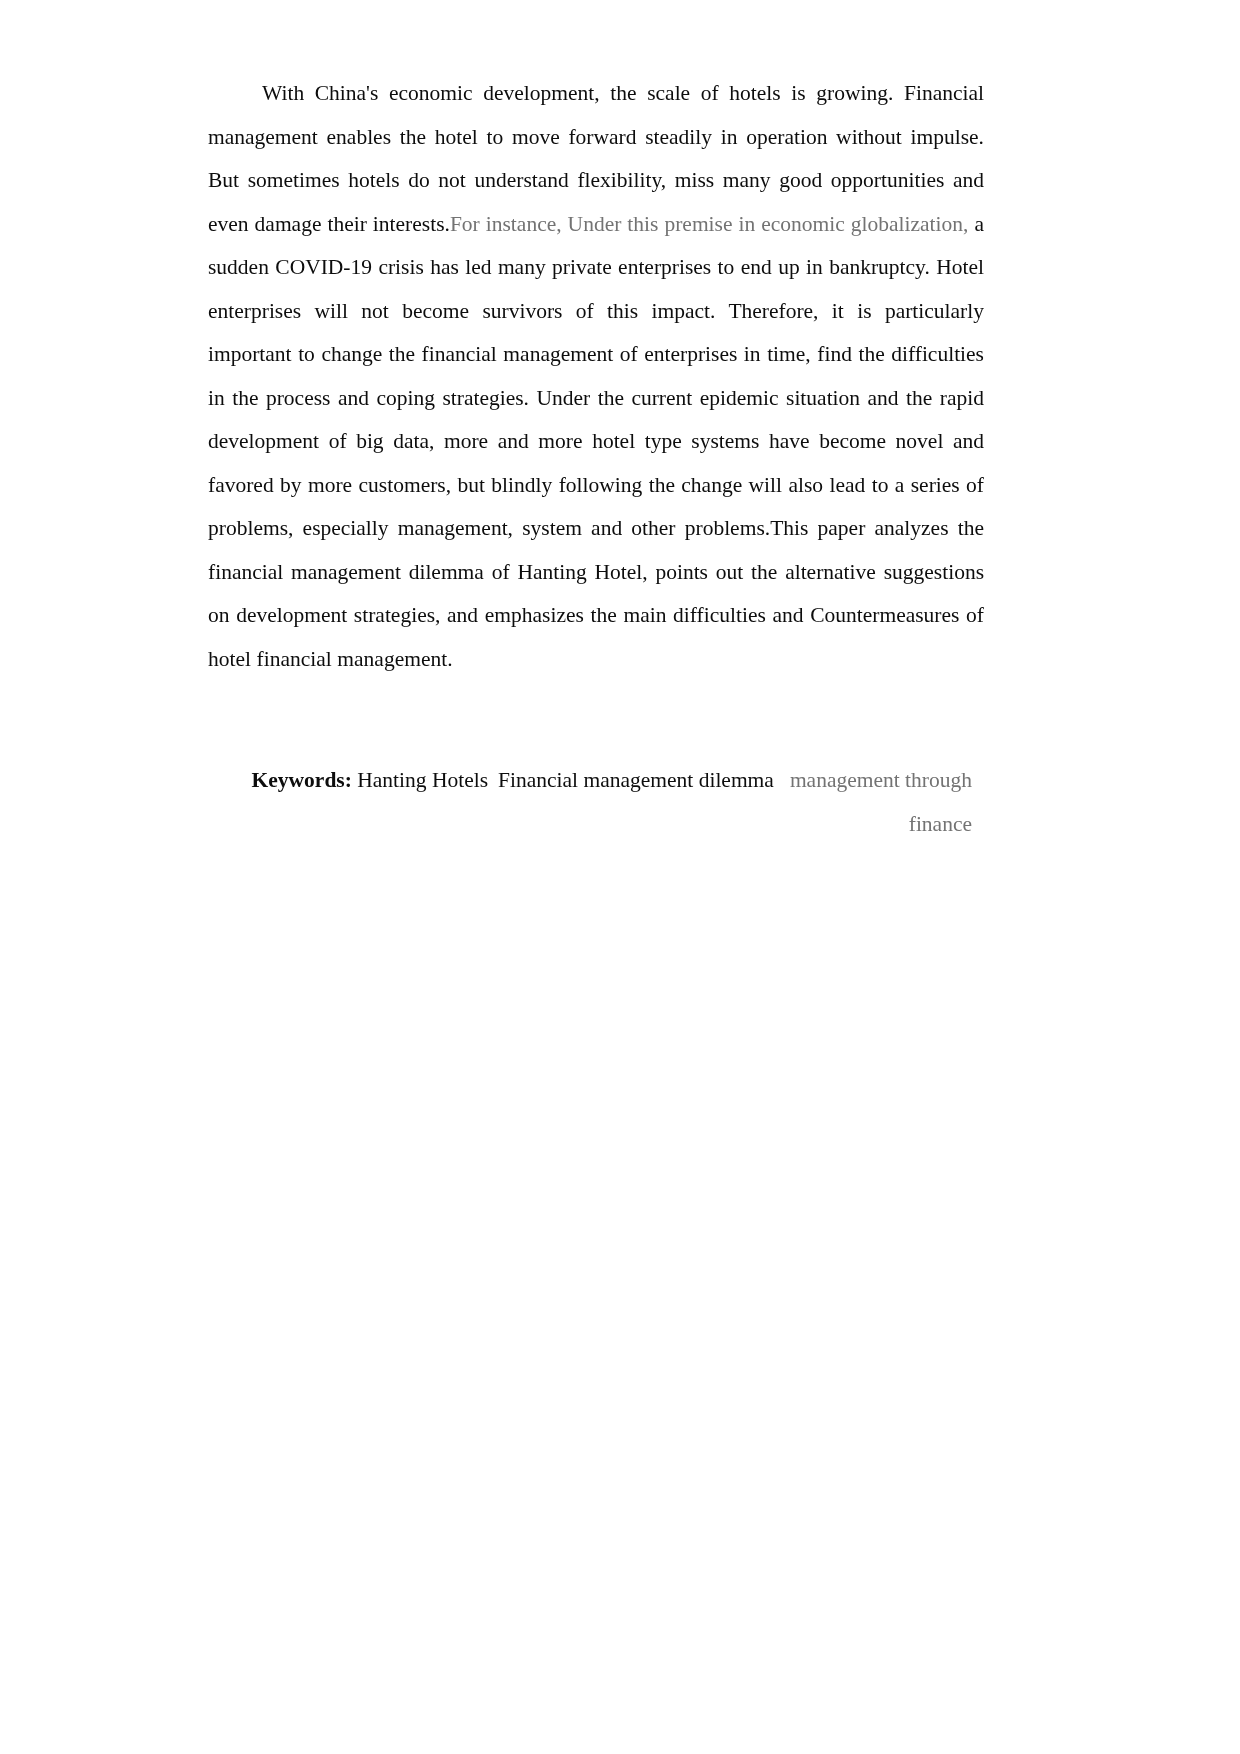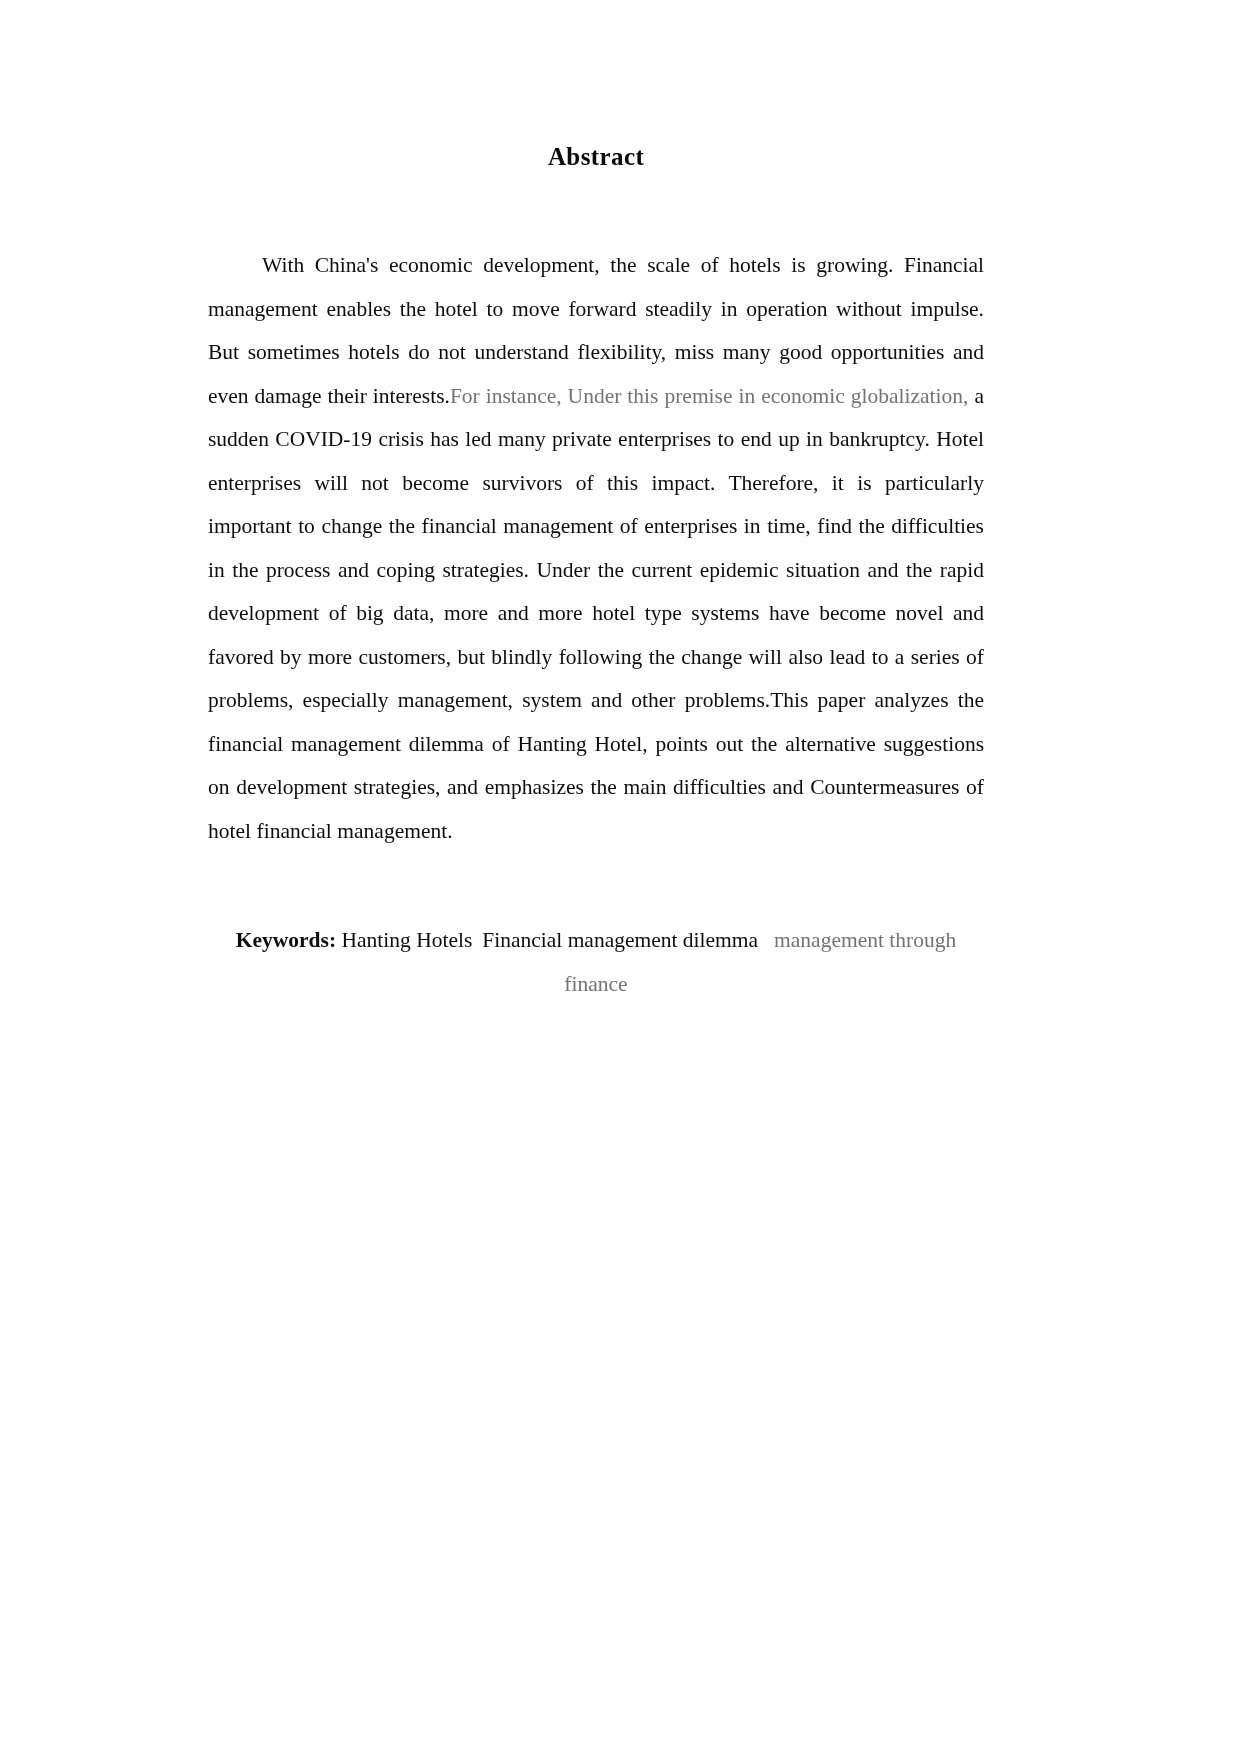--- a/index.html
+++ b/index.html
@@ -46,45 +46,44 @@
     text-justify: inter-word;
     text-indent: 54px;
     color: #0d0d0d;
     word-spacing: 0.2px;
   }
   .abstract-body .grey,
   .keywords .grey {
     color: #737373;
   }
   .keywords {
-    margin: 0;
+    margin: 12px;
     padding-top: 66px;
     font-size: 21.5px;
     line-height: 43.5px;
-    text-align: center;
+    text-align: right;
     color: #0d0d0d;
   }
   .keywords .kw-label {
     font-weight: bold;
   }
   .kw-gap {
     display: inline-block;
     width: 10px;
   }
   .kw-gap-wide {
     display: inline-block;
     width: 16px;
   }
 </style>
 </head>
 <body>
 
 <div class="page">
   <div class="content">
 
-    <h1 class="doc-title">Abstract</h1>
 
     <p class="abstract-body"><span>With China's economic development, the scale of hotels is growing. Financial management enables the hotel to move forward steadily in operation without impulse. But sometimes hotels do not understand flexibility, miss many good opportunities and even damage their interests.</span><span class="grey">For instance, Under this premise in economic globalization,</span> <span>a sudden COVID-19 crisis has led many private enterprises to end up in bankruptcy. Hotel enterprises will not become survivors of this impact. Therefore, it is particularly important to change the financial management of enterprises in time, find the difficulties in the process and coping strategies. Under the current epidemic situation and the rapid development of big data, more and more hotel type systems have become novel and favored by more customers, but blindly following the change will also lead to a series of problems, especially management, system and other problems.This paper analyzes the financial management dilemma of Hanting Hotel, points out the alternative suggestions on development strategies, and emphasizes the main difficulties and Countermeasures of hotel financial management.</span></p>
 
     <p class="keywords"><span class="kw-label">Keywords:</span> <span>Hanting Hotels</span><span class="kw-gap"></span><span>Financial management dilemma</span><span class="kw-gap-wide"></span><span class="grey">management through finance</span></p>
 
   </div>
 </div>
 
 </body></html>

